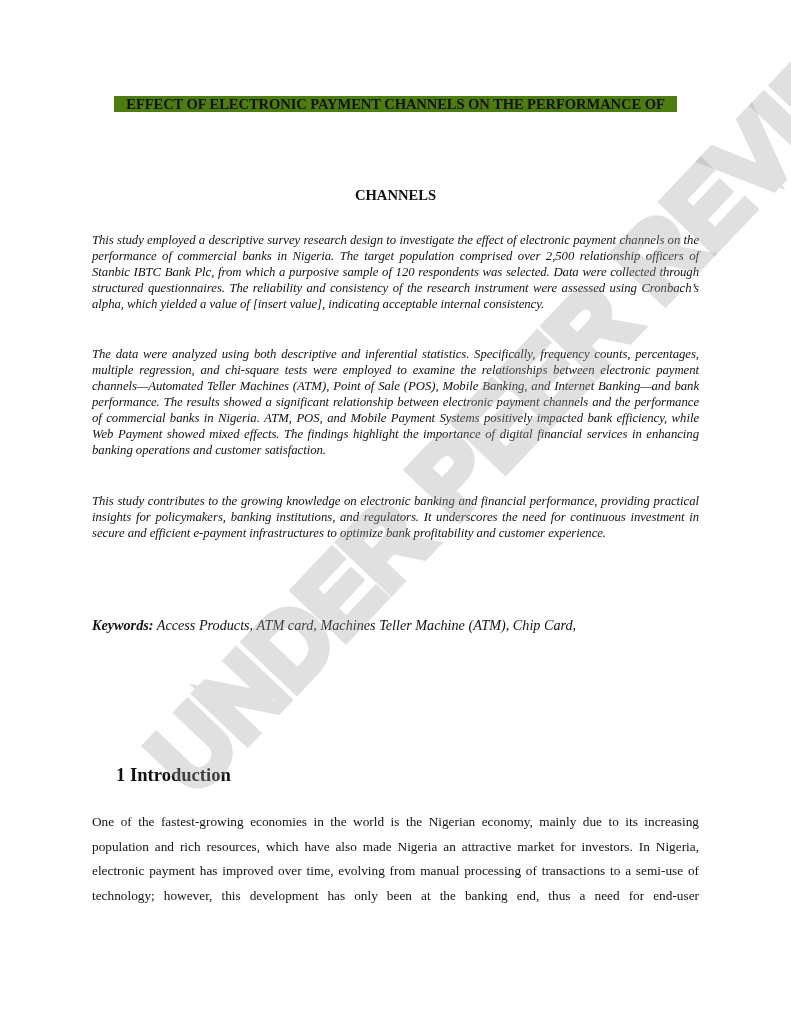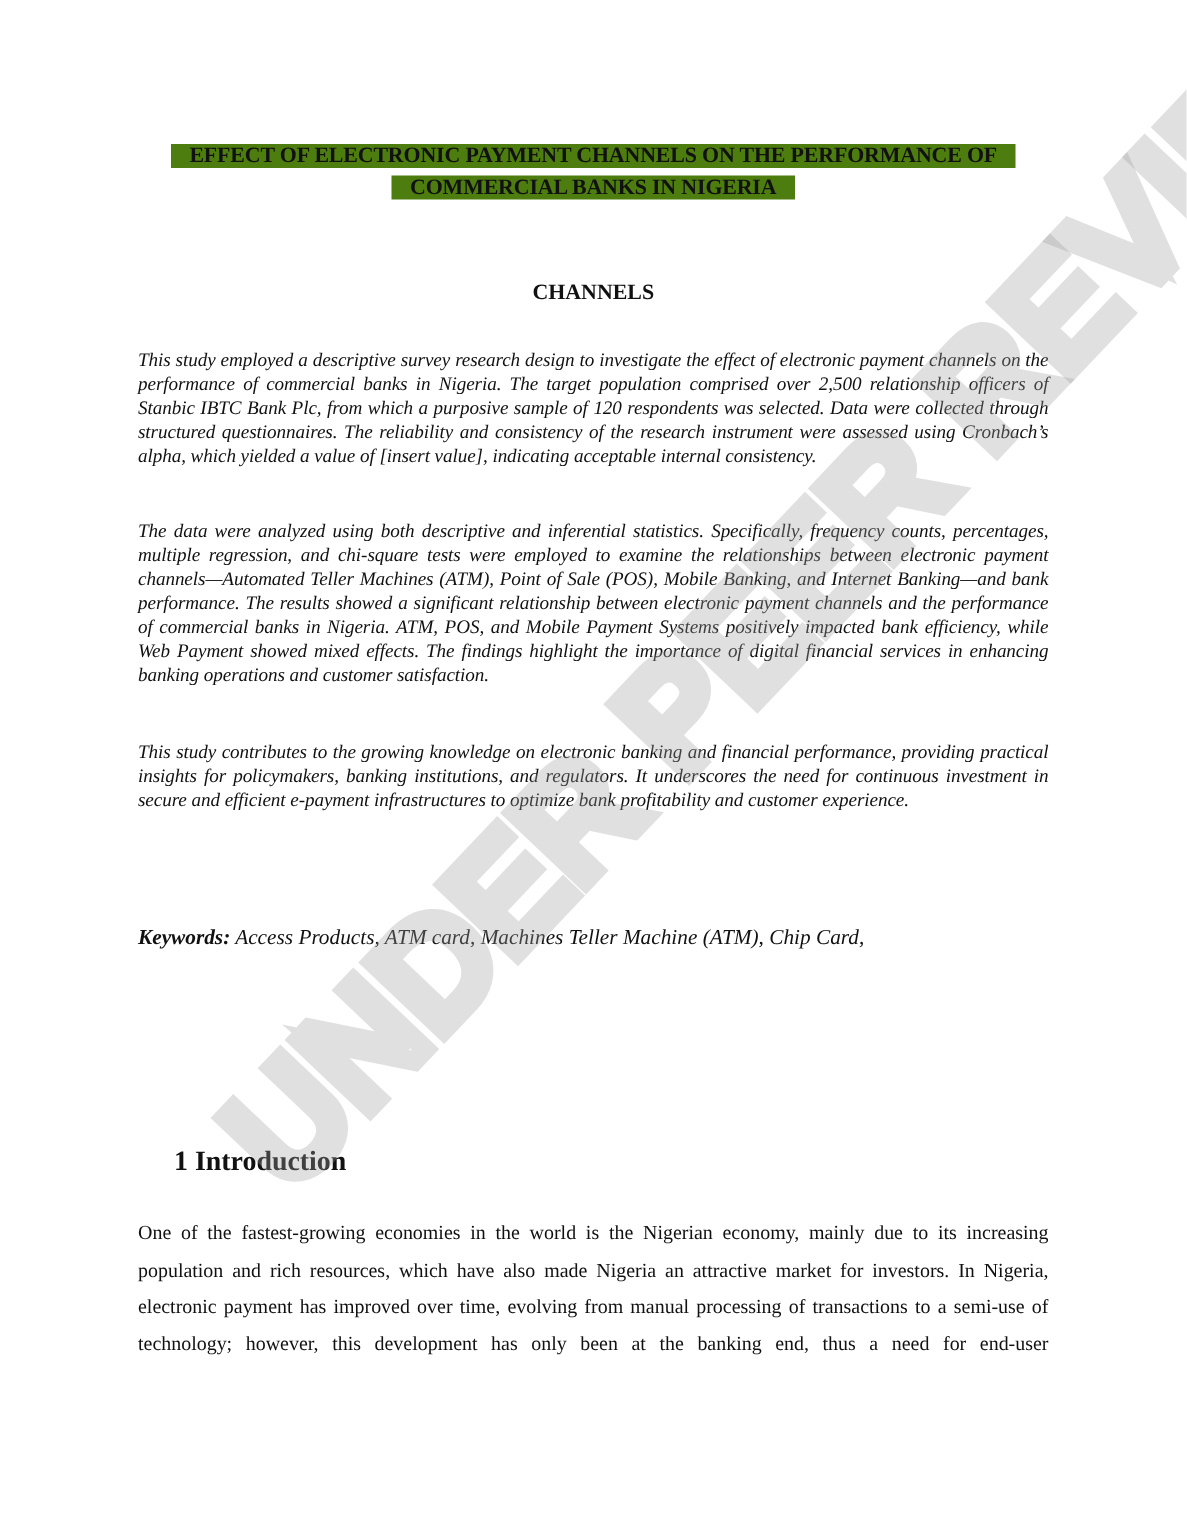--- a/index.html
+++ b/index.html
@@ -127,21 +127,20 @@
     -webkit-text-stroke: 13px rgba(160,160,160,0.33);
   }
 </style>
 </head>
 <body>
 
 <div class="page">
 
   <div class="title-block">
     <span class="hl title-line">EFFECT OF ELECTRONIC PAYMENT CHANNELS ON THE PERFORMANCE OF</span><br>
-    <span class="hl title-line">COMMERCIAL BANKS IN NIGERIA</span>
   </div>
 
   <div class="abstract-heading">CHANNELS</div>
 
   <p class="abstract-para" id="abs1" style="margin:0">This study employed a descriptive survey research design to investigate the effect of electronic payment channels on the performance of commercial banks in Nigeria. The target population comprised over 2,500 relationship officers of Stanbic IBTC Bank Plc, from which a purposive sample of 120 respondents was selected. Data were collected through structured questionnaires. The reliability and consistency of the research instrument were assessed using Cronbach’s alpha, which yielded a value of [insert value], indicating acceptable internal consistency.</p>
   <p class="abstract-para" id="abs2" style="margin:0">The data were analyzed using both descriptive and inferential statistics. Specifically, frequency counts, percentages, multiple regression, and chi-square tests were employed to examine the relationships between electronic payment channels—Automated Teller Machines (ATM), Point of Sale (POS), Mobile Banking, and Internet Banking—and bank performance. The results showed a significant relationship between electronic payment channels and the performance of commercial banks in Nigeria. ATM, POS, and Mobile Payment Systems positively impacted bank efficiency, while Web Payment showed mixed effects. The findings highlight the importance of digital financial services in enhancing banking operations and customer satisfaction.</p>
   <p class="abstract-para" id="abs3" style="margin:0">This study contributes to the growing knowledge on electronic banking and financial performance, providing practical insights for policymakers, banking institutions, and regulators. It underscores the need for continuous investment in secure and efficient e-payment infrastructures to optimize bank profitability and customer experience.</p>
 
   <div class="keywords">
     <span class="kw-line"><span class="kw-label">Keywords:</span><span> Access Products, ATM card, Machines Teller Machine (ATM), Chip Card,</span></span>

